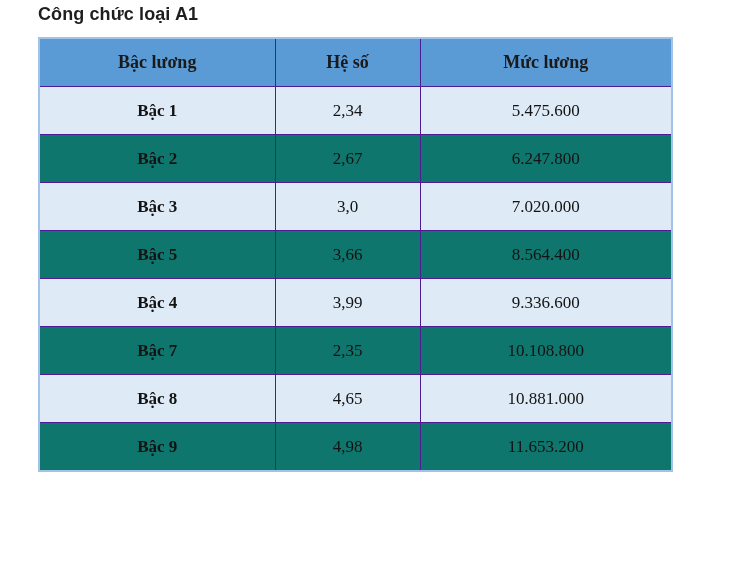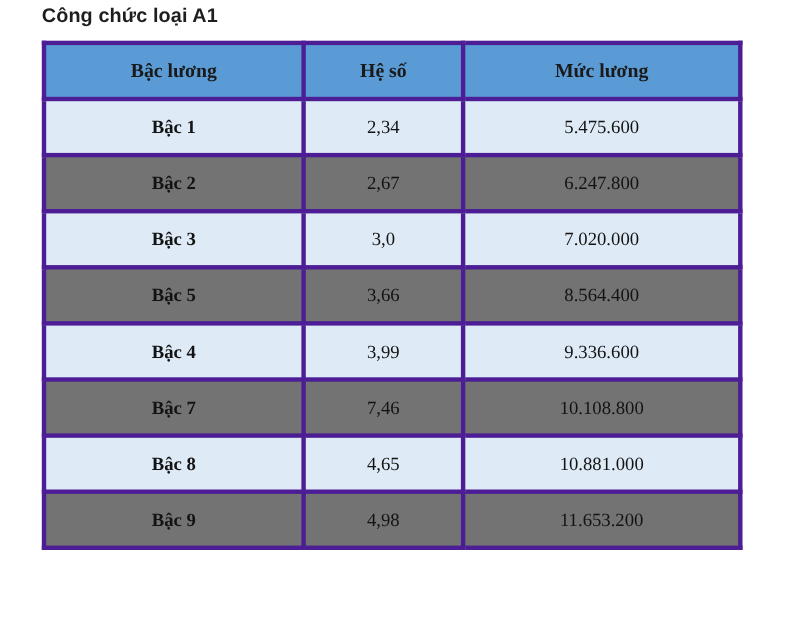--- a/index.html
+++ b/index.html
@@ -31,37 +31,37 @@
     width: 633px;
     border-collapse: collapse;
     table-layout: fixed;
     border: 2px solid #a0c3e6;
   }
   .salary-table col.c1 { width: 236px; }
   .salary-table col.c2 { width: 145px; }
   .salary-table col.c3 { width: 252px; }
   .salary-table th,
   .salary-table td {
-    border: 4px solid #4c1d95;
+    border: 1px solid #4c1d95;
     height: 47px;
     text-align: center;
     vertical-align: middle;
     padding: 0;
   }
   .salary-table thead th {
     background: #5b9bd5;
     color: #1a1a1a;
     font-weight: 700;
     font-size: 18px;
     font-family: "Liberation Serif", serif;
   }
   .salary-table tbody td {
     font-size: 17px;
     color: #131313;
-    background: #737373;
+    background: #0f766e;
   }
   .salary-table tbody tr:nth-child(odd) td {
     background: #deeaf6;
   }
   .salary-table tbody td.level {
     font-weight: 700;
   }
 </style>
 </head>
 <body>
@@ -102,21 +102,21 @@
         <td>3,66</td>
         <td>8.564.400</td>
       </tr>
       <tr>
         <td class="level">Bậc 4</td>
         <td>3,99</td>
         <td>9.336.600</td>
       </tr>
       <tr>
         <td class="level">Bậc 7</td>
-        <td>7,46</td>
+        <td>2,35</td>
         <td>10.108.800</td>
       </tr>
       <tr>
         <td class="level">Bậc 8</td>
         <td>4,65</td>
         <td>10.881.000</td>
       </tr>
       <tr>
         <td class="level">Bậc 9</td>
         <td>4,98</td>

